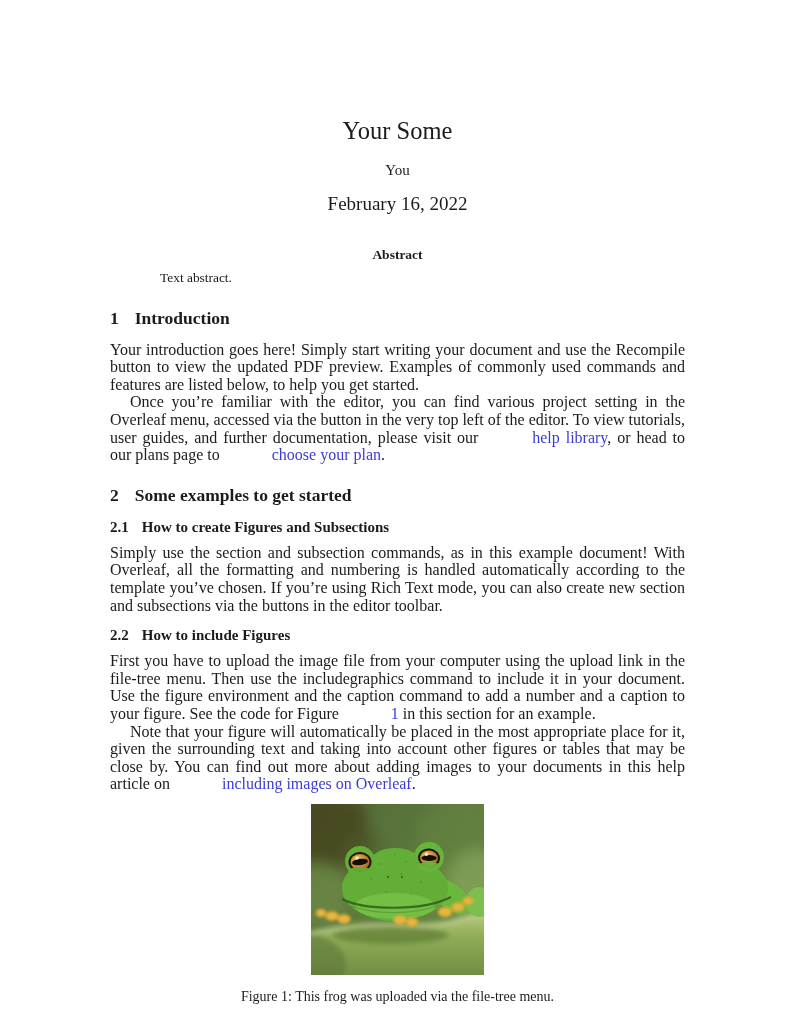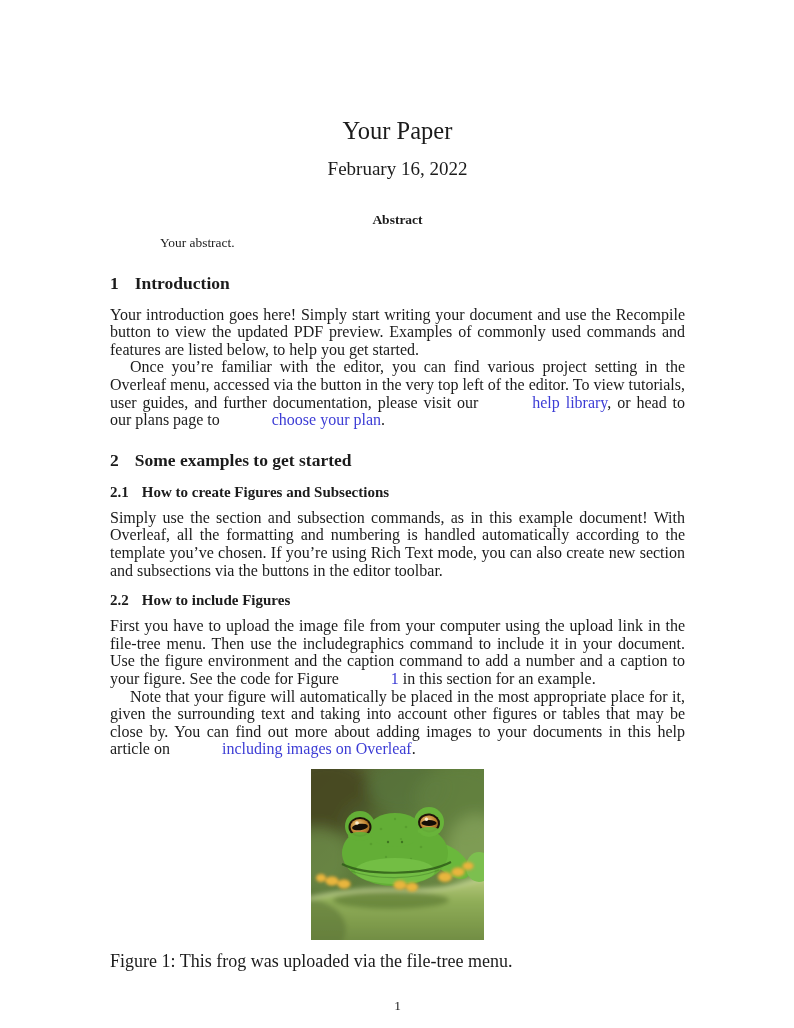--- a/index.html
+++ b/index.html
@@ -80,41 +80,42 @@
     cursor: pointer;
     margin-left: 48px;
   }
   .figure-wrap {
     margin-top: 11px;
     text-align: center;
   }
   .figure-wrap svg { display: inline-block; vertical-align: top; }
   .caption {
     margin-top: 13px;
-    font-size: 18px;
+    font-size: 14px;
     line-height: 17px;
-    text-align: left;
+    text-align: center;
   }
   .pagenum {
     margin-top: 28px;
     font-size: 13.4px;
     text-align: center;
   }
 </style>
 </head>
 <body>
 
 <div class="page">
   <div class="doc">
 
-    <h1 class="title">Your Paper</h1>
+    <h1 class="title">Your Some</h1>
+    <div class="author">You</div>
     <div class="date">February 16, 2022</div>
 
     <div class="abs-head">Abstract</div>
-    <div class="abs-body">Your abstract.</div>
+    <div class="abs-body">Text abstract.</div>
 
     <h2 class="sec"><span class="num">1</span><span>Introduction</span></h2>
     <p class="body-par after-head">Your introduction goes here! Simply start writing your document and use the Recompile button to view the updated PDF preview. Examples of commonly used commands and features are listed below, to help you get started.</p>
     <p class="body-par indent"><span>Once you’re familiar with the editor, you can find various project setting in the Overleaf menu, accessed via the button in the very top left of the editor. To view tutorials, user guides, and further documentation, please visit our </span><a class="link">help library</a><span>, or head to our plans page to </span><a class="link">choose your plan</a><span>.</span></p>
 
     <h2 class="sec"><span class="num">2</span><span>Some examples to get started</span></h2>
 
     <h3 class="subsec first-subsec"><span class="num">2.1</span><span>How to create Figures and Subsections</span></h3>
     <p class="body-par after-subhead">Simply use the section and subsection commands, as in this example document! With Overleaf, all the formatting and numbering is handled automatically according to the template you’ve chosen. If you’re using Rich Text mode, you can also create new section and subsections via the buttons in the editor toolbar.</p>
 

